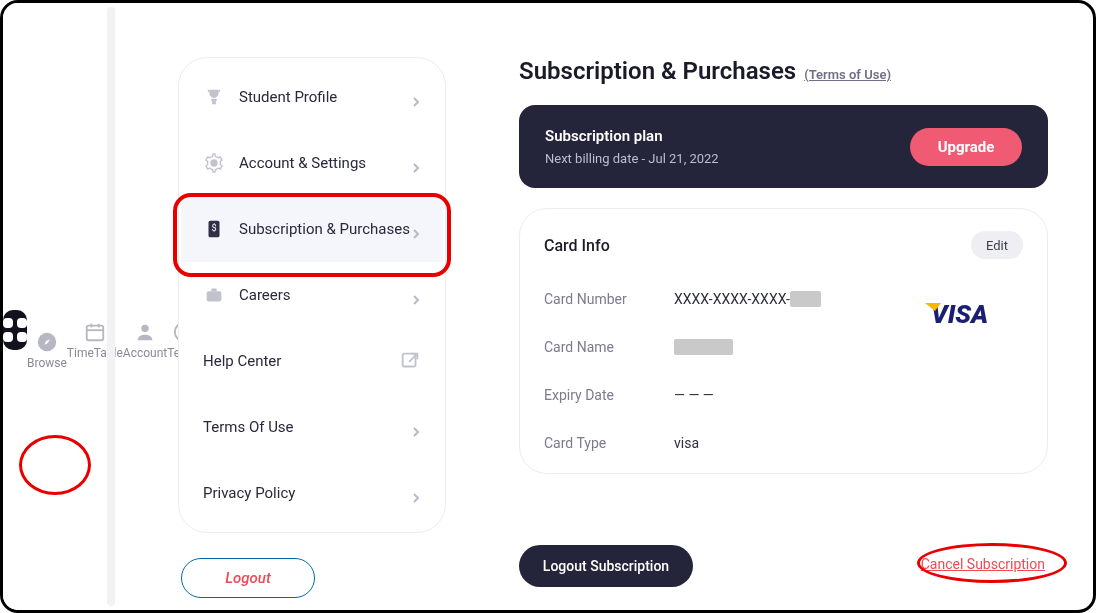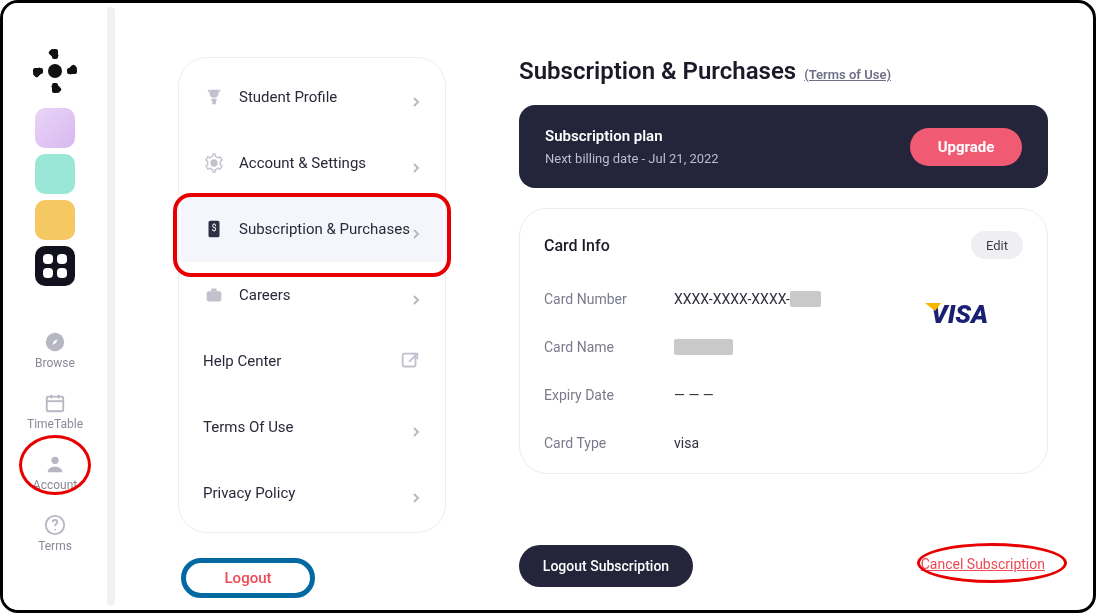--- a/index.html
+++ b/index.html
@@ -1,20 +1,20 @@
 <!DOCTYPE html>
 <html><head>
 <meta charset="utf-8">
 <style>
   * { box-sizing: border-box; margin: 0; padding: 0; font-family: -apple-system, BlinkMacSystemFont, "Segoe UI", Roboto, Arial, sans-serif; }
   body { background: #fff; }
   .frame { width: 1096px; height: 613px; border: 3px solid #000; border-radius: 18px; position: relative; overflow: hidden; }
 
   
-  .rail { position: absolute; left: 0; top: 0; width: 104px; height: 100%; background: #fff; padding-top: 46px; display: flex; flex-direction: column; align-items: center; }
+  .rail { position: absolute; left: 0; top: 0; width: 104px; height: 100%; background: #fff; padding-top: 46px; display: flex; flex-direction: row; align-items: center; }
   .rail-track { position:absolute; left:104px; top:4px; bottom:4px; width:8px; background:#f2f2f4; border-radius:4px; }
   .rail-logo { width: 44px; height: 44px; margin-bottom: 12px; }
   .rail-badge { width: 40px; height: 40px; border-radius: 10px; margin: 3px 0; }
   .rb1 { background: linear-gradient(135deg,#e9d5f8,#d9b8f0); position:relative; }
   .rb2 { background: #9ae6d7; position:relative; }
   .rb3 { background: #f6c862; position:relative; }
   .rb4 { background: #12121f; display:flex; align-items:center; justify-content:center; }
   .rb4::before,.rb4::after{ content:""; display:block; }
   .dots4 { width:24px; height:24px; display:grid; grid-template-columns:1fr 1fr; grid-template-rows:1fr 1fr; gap:4px; }
   .dots4 span{ background:#fff; border-radius:4px; }
@@ -27,21 +27,21 @@
   
   .menu { position:absolute; left:175px; top:54px; width:268px; border:1px solid #ececf1; border-radius:29px; background:#fff; padding: 6px 2px; }
   .menu-item{ display:flex; align-items:center; height:66px; padding:0 22px; cursor:pointer; }
   .menu-item + .menu-item{ }
   .menu-icon{ width:22px; height:22px; margin-right:14px; color:#a3a3b2; display:flex; align-items:center; justify-content:center;}
   .menu-label{ flex:1; color:#29293a; font-size:15px;}
   .menu-chevron{ width:10px; height:10px; color:#b9b9c7;}
   .menu-item.selected{ background:#f5f6fb; }
   .red-rect{ position:absolute; border:4px solid #e80000; border-radius:18px; width:278px; height:84px; left:170px; top:190px; }
 
-  .logout{ position:absolute; left:178px; top:555px; width:134px; height:40px; border:5px solid #0369a1; color:#ef4a55; background:#fff; border-radius:22px; font-size:15px; font-weight:500; cursor:pointer;}
+  .logout{ position:absolute; left:178px; top:555px; width:134px; height:40px; border:1px solid #0369a1; color:#ef4a55; background:#fff; border-radius:22px; font-size:15px; font-weight:500; cursor:pointer;font-style:italic;}
 
   
   .content{ position:absolute; left:516px; top:54px; right:45px; }
   .page-title{ font-size:24px; font-weight:600; color:#1a1a28; display:flex; align-items:baseline; gap:8px;}
   .terms{ font-size:13px; color:#6f6f88; text-decoration:underline;}
   .plan-card{ margin-top:20px; background:#24243a; border-radius:16px; padding:22px 26px; display:flex; align-items:center; }
   .plan-left{ flex:1;}
   .plan-title{ color:#fff; font-size:15px; font-weight:600;}
   .plan-sub{ color:#f3c34a; font-size:14px; margin-top:4px;}
   .plan-date{ color:#bdbdd1; font-size:13px; margin-top:6px;}

